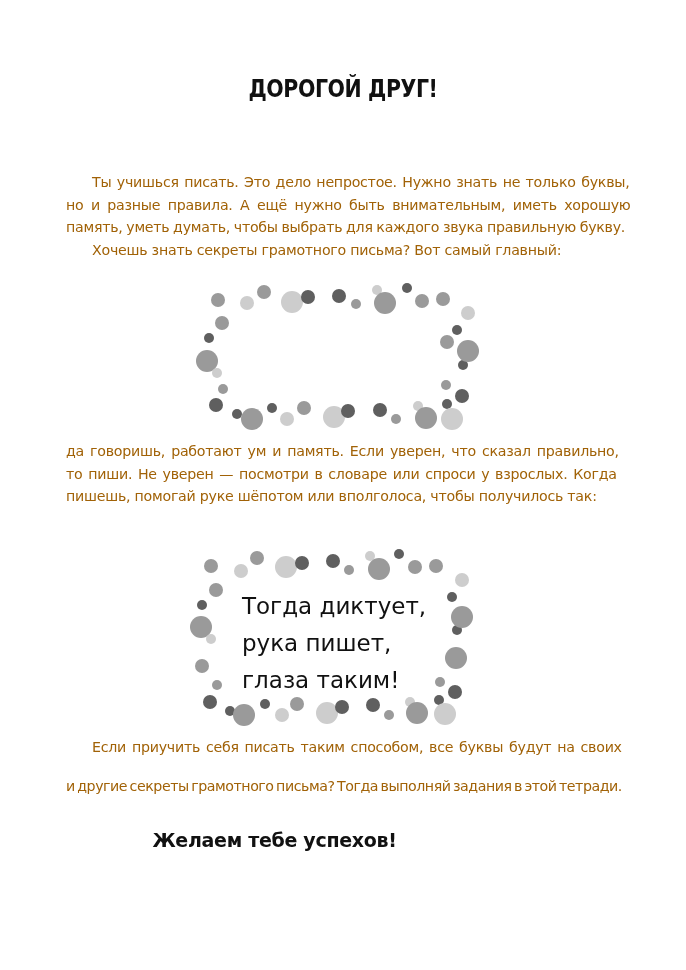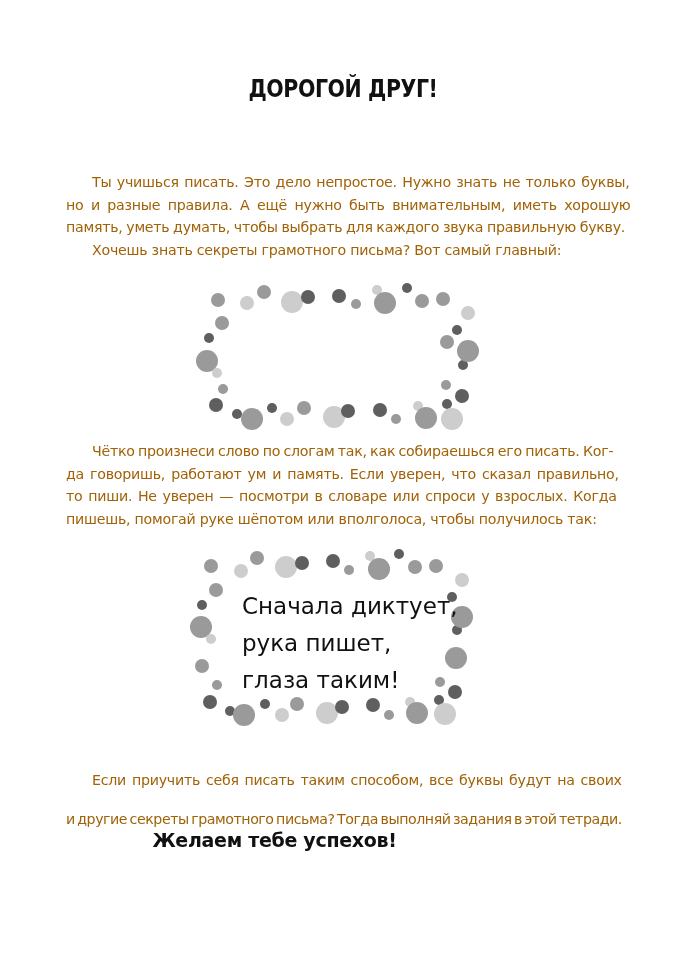--- a/index.html
+++ b/index.html
@@ -72,21 +72,20 @@
       <circle cx="468" cy="351" r="11" fill="#9a9a9a"></circle>
       <circle cx="447" cy="342" r="7" fill="#9a9a9a"></circle>
       <circle cx="457" cy="330" r="5" fill="#5f5f5f"></circle>
     </g>
   </svg>
   <div class="quote" style="left:242px; top:321px;">
   </div>
 </div>
 
 <div class="para" style="top:440px;">
-  <span class="line" style="padding-left:26px; word-spacing:-0.9px;">Чётко произнеси слово по слогам так, как собираешься его писать. Ког-</span>
   <span class="line" style="word-spacing:1.8px;">да говоришь, работают ум и память. Если уверен, что сказал правильно,</span>
   <span class="line" style="word-spacing:1.5px;">то пиши. Не уверен — посмотри в словаре или спроси у взрослых. Когда</span>
   <span class="line">пишешь, помогай руке шёпотом или вполголоса, чтобы получилось так:</span>
 </div>
 
 <div class="frame" style="left:0; top:0; width:686px; height:0;">
   <svg width="686" height="740" style="position:absolute;left:0;top:0;">
     <g>
       <circle cx="211" cy="566" r="7" fill="#9a9a9a"></circle>
       <circle cx="241" cy="571" r="7" fill="#cdcdcd"></circle>
@@ -123,24 +122,24 @@
       <circle cx="445" cy="714" r="11" fill="#cdcdcd"></circle>
       <circle cx="455" cy="692" r="7" fill="#5f5f5f"></circle>
       <circle cx="440" cy="682" r="5" fill="#9a9a9a"></circle>
       <circle cx="456" cy="658" r="11" fill="#9a9a9a"></circle>
       <circle cx="457" cy="630" r="5" fill="#5f5f5f"></circle>
       <circle cx="462" cy="617" r="11" fill="#9a9a9a"></circle>
       <circle cx="452" cy="597" r="5" fill="#5f5f5f"></circle>
     </g>
   </svg>
   <div class="quote" style="left:242px; top:588px; line-height:37px;">
-    <div>Сначала диктует,</div>
+    <div>Тогда диктует,</div>
     <div>рука пишет,</div>
     <div>глаза таким!</div>
   </div>
 </div>
 
-<div class="para" style="top:769px;">
+<div class="para" style="top:736px;">
   <span class="line" style="padding-left:26px; word-spacing:1.6px;">Если приучить себя писать таким способом, все буквы будут на своих</span>
   <span class="line" style="word-spacing:-1.6px; letter-spacing:-0.45px;margin-top:16px;">и другие секреты грамотного письма? Тогда выполняй задания в этой тетради.</span>
 </div>
 
 <div class="closing">Желаем тебе успехов!</div>
 
 </body></html>

